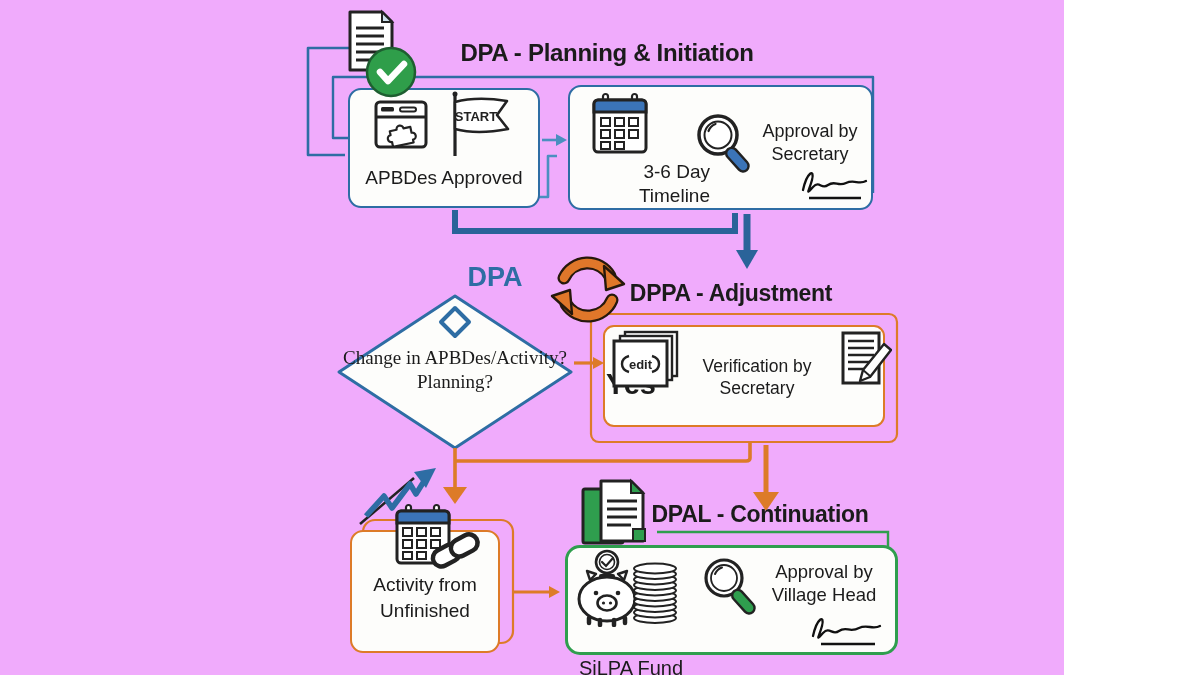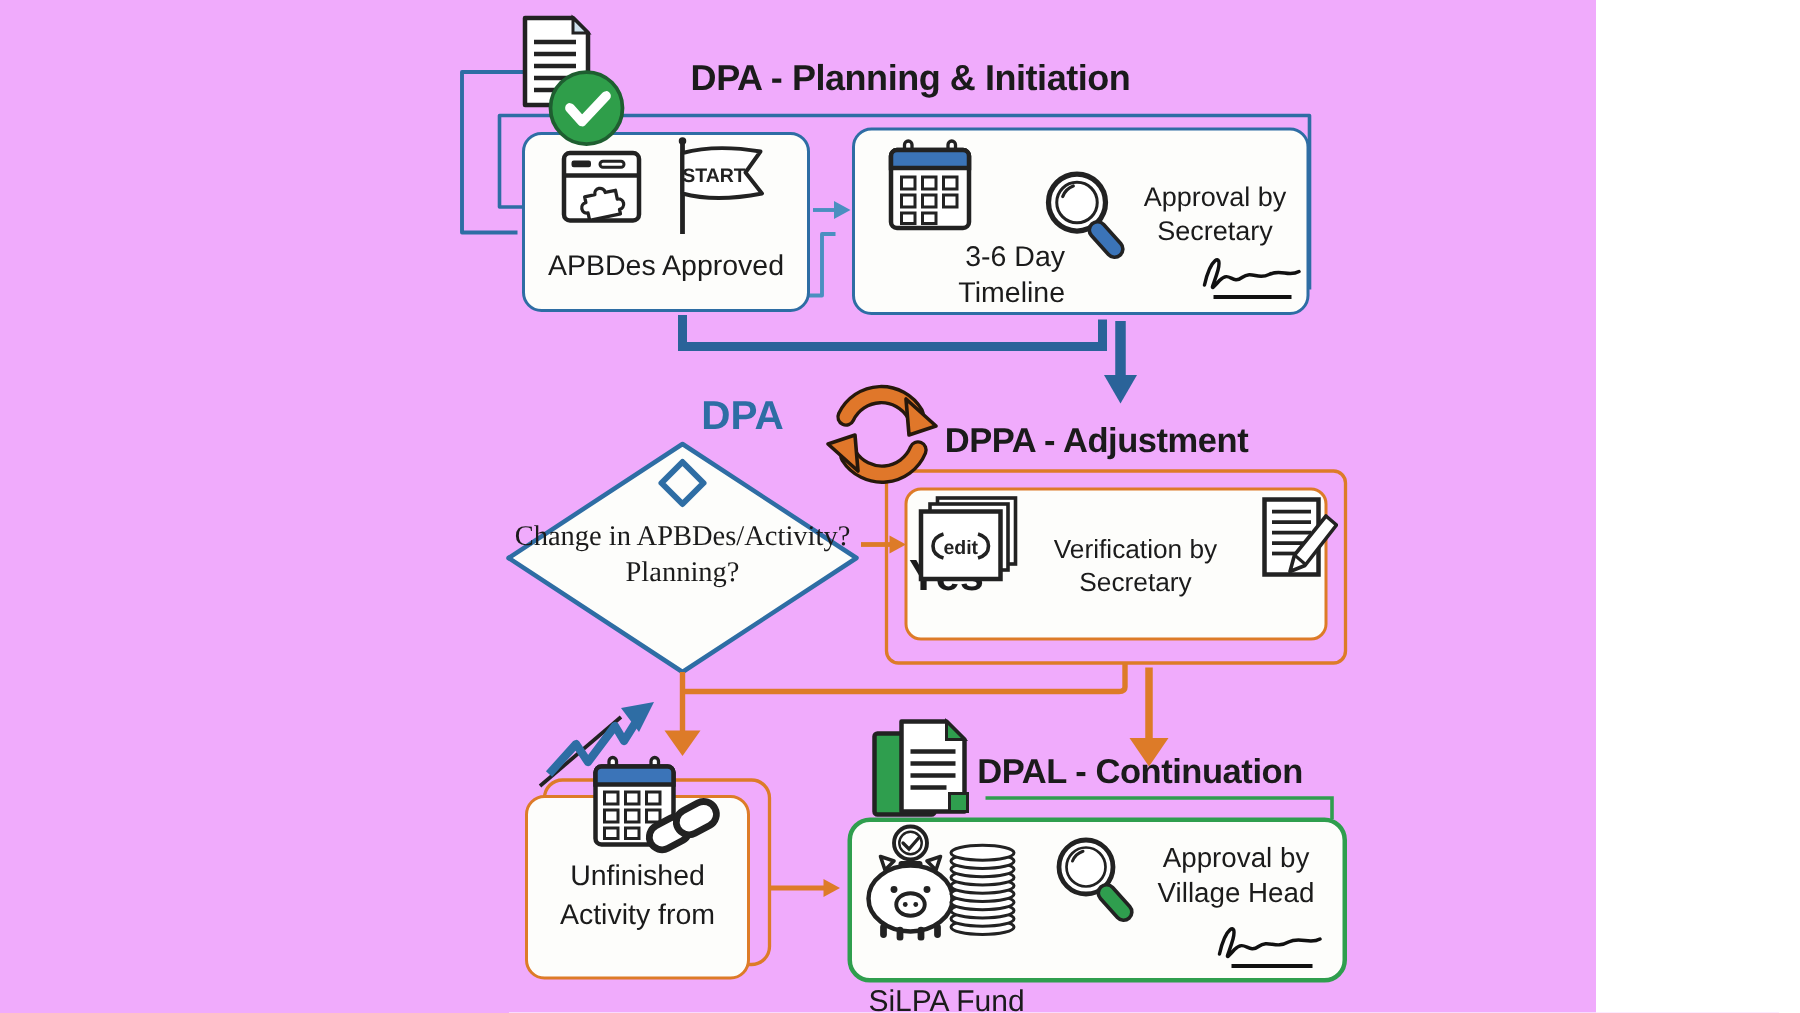--- a/index.html
+++ b/index.html
@@ -82,22 +82,22 @@
     <div>Planning?</div>
   </div>
   <div class="lbl" style="left:596px;top:366px;width:70px;font-size:29px;font-weight:600;">Yes</div>
 
   <div class="lbl" style="left:696px;top:356px;width:122px;font-size:17.5px;">
     <div>Verification by</div>
     <div>Secretary</div>
   </div>
 
   <div class="lbl" style="left:352px;top:572px;width:146px;font-size:19px;line-height:1.35;">
+    <div>Activity from</div>
     <div>Unfinished</div>
-    <div>Activity from</div>
   </div>
 
   <div class="lbl" style="left:576px;top:656px;width:110px;font-size:20px;">SiLPA Fund</div>
 
   <div class="lbl" style="left:763px;top:560px;width:122px;font-size:18.5px;">
     <div>Approval by</div>
     <div>Village Head</div>
   </div>
 
   <svg class="abs" style="left:340px;top:8px;" width="82" height="92" viewBox="0 0 82 92">

